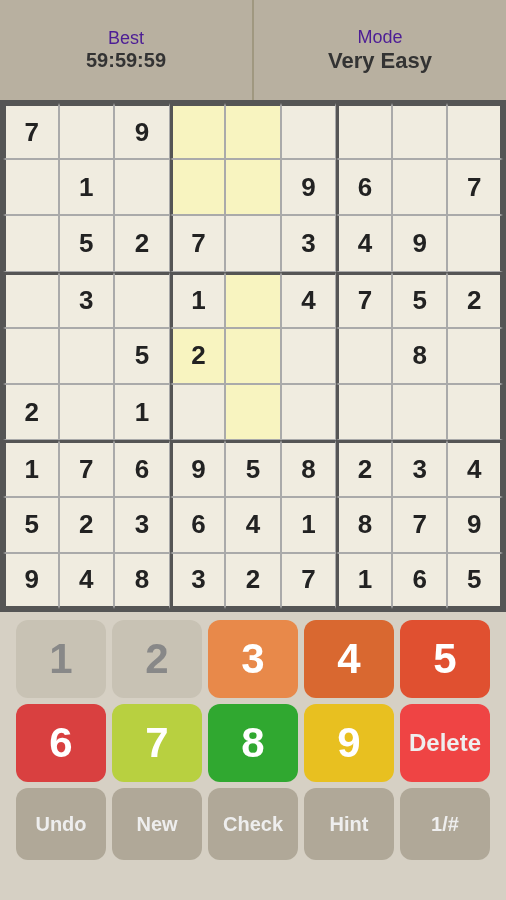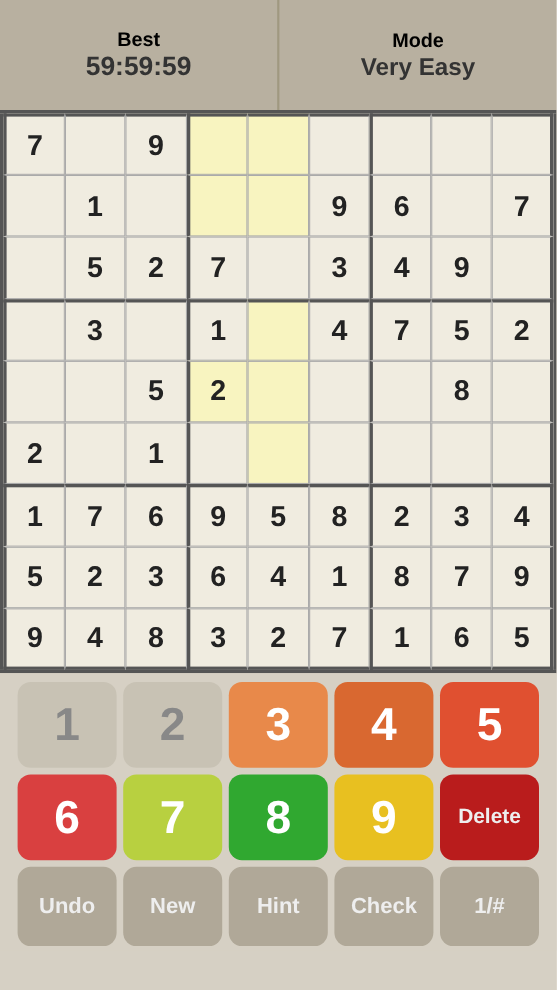--- a/index.html
+++ b/index.html
@@ -22,25 +22,25 @@
       flex: 1;
       display: flex;
       flex-direction: column;
       align-items: center;
       justify-content: center;
       border-right: 2px solid #a09880;
     }
     .header-cell:last-child { border-right: none; }
     .header-label {
       font-size: 18px;
-      color: #000000;
-      font-weight: bold;
+      color: #4c1d95;
+      font-weight: normal;
     }
     .header-value {
-      font-size: 24px;
+      font-size: 20px;
       color: #333;
       font-weight: bold;
     }
     .header-value.mode {
       font-size: 22px;
     }
 
     
     .grid-container {
       width: 506px;
@@ -106,21 +106,21 @@
       align-items: center;
       justify-content: center;
     }
 
     .num-btn.orange { background: #e8894a; color: white; }
     .num-btn.dark-orange { background: #d96830; color: white; }
     .num-btn.red { background: #d94040; color: white; }
     .num-btn.yellow-green { background: #b8d040; color: white; }
     .num-btn.green { background: #30a830; color: white; }
     .num-btn.yellow { background: #e8c020; color: white; }
-    .num-btn.gray-btn { background: #b91c1c; color: #eee; font-size: 19px; font-weight: bold; }
+    .num-btn.gray-btn { background: #ef4444; color: #eee; font-size: 24px; font-weight: bold; }
 
     .action-row {
       display: flex;
       gap: 6px;
       justify-content: center;
     }
 
     .action-btn {
       width: 90px;
       height: 72px;
@@ -247,17 +247,17 @@
   <div class="numpad-row">
     <button class="num-btn red">6</button>
     <button class="num-btn yellow-green">7</button>
     <button class="num-btn green">8</button>
     <button class="num-btn yellow">9</button>
     <button class="num-btn gray-btn">Delete</button>
   </div>
   <div class="action-row">
     <button class="action-btn">Undo</button>
     <button class="action-btn">New</button>
+    <button class="action-btn">Check</button>
     <button class="action-btn">Hint</button>
-    <button class="action-btn">Check</button>
     <button class="action-btn">1/#</button>
   </div>
 </div>
 
 </body></html>

